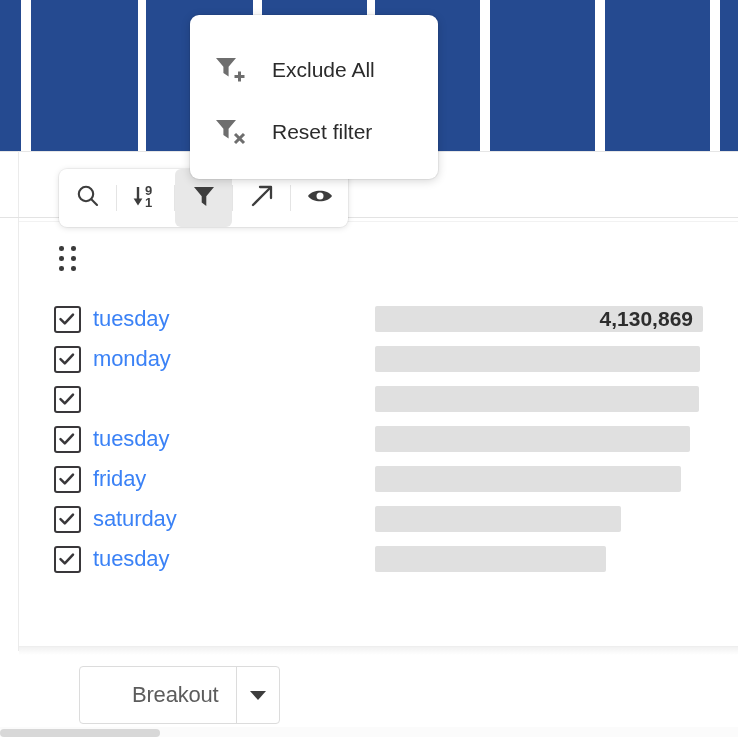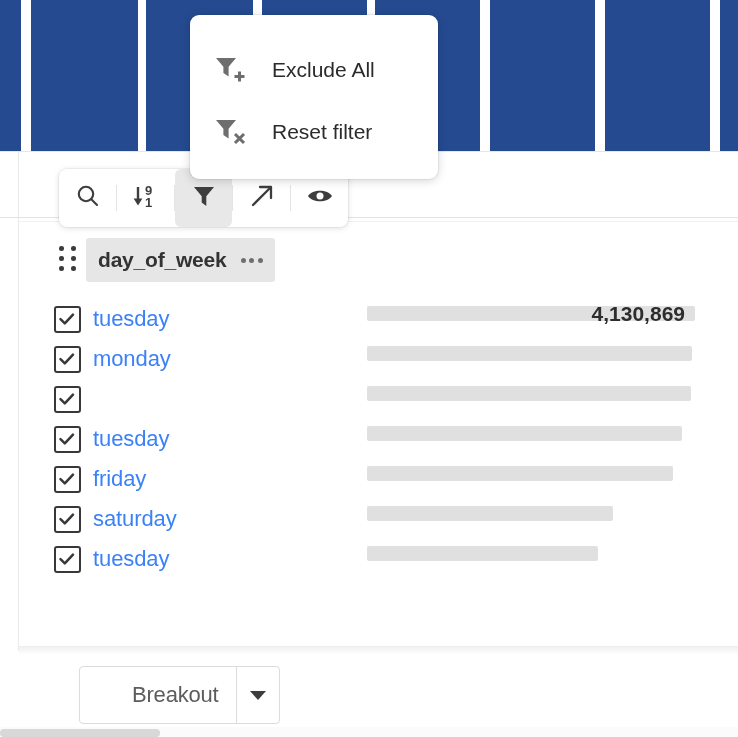--- a/index.html
+++ b/index.html
@@ -100,21 +100,21 @@
     border: 2.6px solid #39373a; border-radius: 3px;
     background: #ffffff; cursor: pointer;
   }
   .cbox svg { position: absolute; left: 2px; top: 2px; }
   .rlabel {
     position: absolute; left: 93px; font-size: 22px; color: #3b82f6;
     letter-spacing: -0.1px;
   }
   .bar-track { position: absolute; left: 367px; right: 0; height: 26px; }
   .bar {
-    position: absolute; left: 0; top: 0; height: 15px;
+    position: absolute; left: 8px; top: 0; height: 26px;
     background: #e0e0e0; border-radius: 2px;
     display: flex; align-items: center; justify-content: flex-end;
   }
   .bar-value {
     font-size: 21px; font-weight: bold; color: #2d2d2d; padding-right: 10px;
     white-space: nowrap;
   }
 
   
   .bottom-sep {
@@ -256,28 +256,20 @@
   </div>
 
   <div class="drag-handle">
     <i></i>
       <i></i>
       <i></i>
       <i></i>
       <i></i>
       <i></i>
   </div>
-  <div class="col-header">
-    <span class="col-title">day_of_week</span>
-    <span class="col-dots">
-        <i></i>
-        <i></i>
-        <i></i>
-      </span>
-  </div>
 
   <div class="rows" id="rows-container">
       <div class="row">
         <div class="cbox">
           <svg width="18" height="18" viewBox="0 0 18 18">
             <path d="M2.5 9.2 L6.8 13.4 L15 4.6" fill="none" stroke="#39373a" stroke-width="2.5" stroke-linecap="round" stroke-linejoin="round"></path>
           </svg>
         </div>
         <div class="rlabel">tuesday</div>
         <div class="bar-track">

